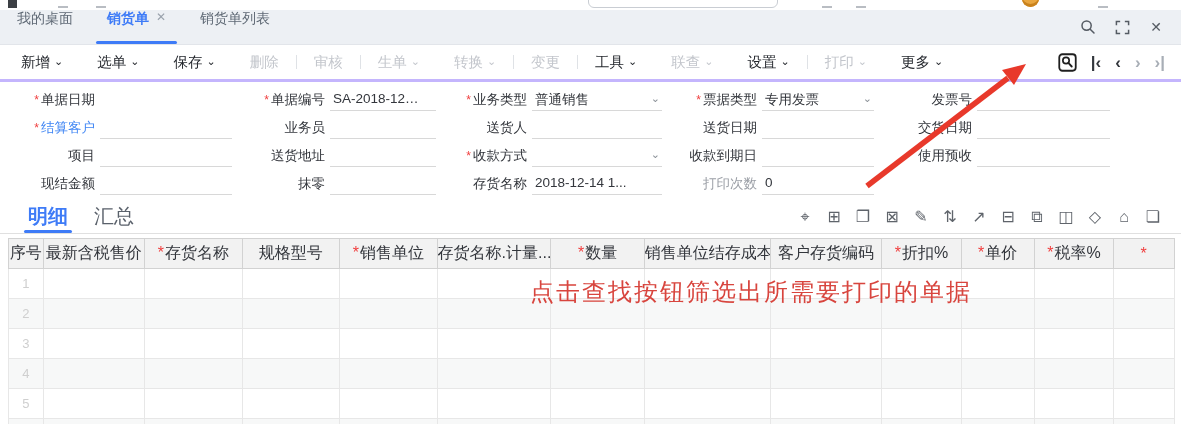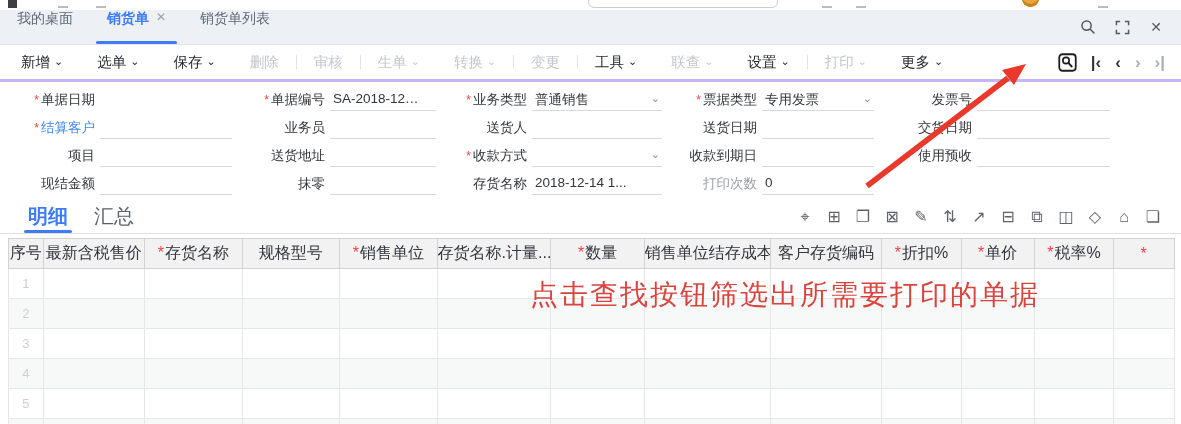--- a/index.html
+++ b/index.html
@@ -70,21 +70,21 @@
   
   .grid-table { position:absolute; left:8px; top:238px; width:1167px; border-collapse:collapse; table-layout:fixed; }
   .grid-table th { height:30px; background:#f2f2f2; border:1px solid #d2d2d2; font-weight:normal;
     font-size:16px; color:#33363c; white-space:nowrap; overflow:hidden; }
   .grid-table th .req { color:#f03e3e; margin-right:1px; }
   .grid-table td { height:30px; border:1px solid #e7e7e7; font-size:13px; }
   .grid-table tr.even td { background:#f7f8f8; }
   .rownum { text-align:center; color:#cfcfcf; }
 
   
-  .annotation { position:absolute; left:530px; top:276px; font-size:28px; letter-spacing:2px;
+  .annotation { position:absolute; left:530px; top:276px; font-size:24px; letter-spacing:2px;
     font-family:"DejaVu Serif","Liberation Serif",serif; z-index:30; white-space:nowrap; }
   .arrow-overlay { position:absolute; left:0; top:0; z-index:25; pointer-events:none; }
 </style>
 </head>
 <body>
 
 <div id="app">
 
   <div class="titlebar">
     <div class="tb-appicon"></div>

